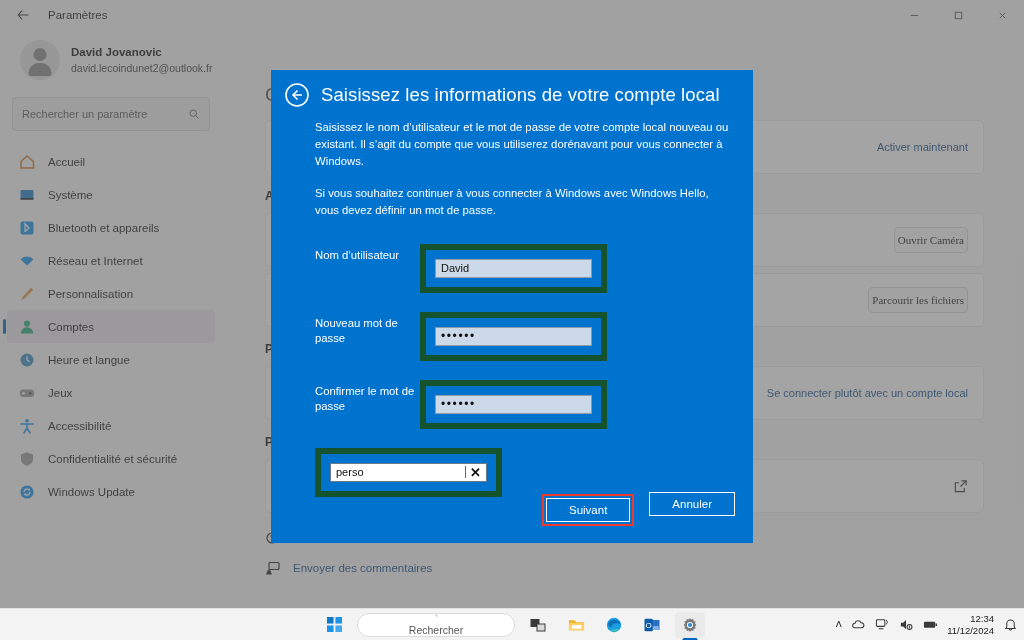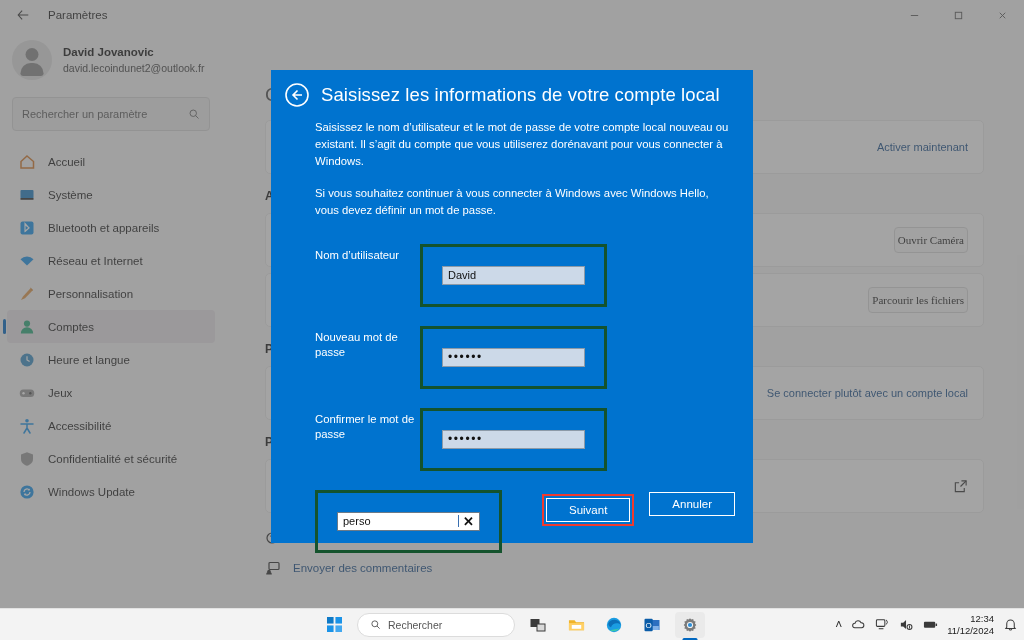--- a/index.html
+++ b/index.html
@@ -50,21 +50,21 @@
   .win-ctl svg { display: block; }
 
   
   #sidebar {
     position: absolute; left: 0; top: 30px; width: 222px; height: 578px;
     background: #f3f3f3;
     z-index: 4;
   }
   #account-card {
     display: flex; align-items: center; gap: 11px;
-    padding: 10px 14px 6px 12px;
+    padding: 10px 14px 6px 20px;
   }
   #avatar {
     width: 40px; height: 40px; border-radius: 50%;
     background: #dddddd; position: relative; flex: none;
   }
   #avatar .head {
     position: absolute; left: 50%; top: 8px; transform: translateX(-50%);
     width: 13px; height: 13px; border-radius: 50%; background: #8a8a8a;
   }
   #avatar .body {
@@ -165,22 +165,22 @@
     display: flex; align-items: flex-start; margin-bottom: 19px;
   }
   .form-label {
     width: 105px; flex: none; font-size: 11.3px; line-height: 1.35;
     padding-top: 4px; color: #fff;
   }
   .field-wrap {
     position: relative; width: 187px;
   }
   .field-ring {
-    border: 3px solid #14532d;
-    padding: 19px;
+    border: 6px solid #14532d;
+    padding: 9px;
   }
   .field {
     height: 19px; background: #ccd9e8;
     border: 1px solid #8c9aa8;
     display: flex; align-items: center;
     padding: 0 5px;
     font-size: 11px; color: #111;
     font-family: "Liberation Sans", sans-serif;
   }
   .field.focused { background: #ffffff; border-color: #6b7a88; }
@@ -225,21 +225,21 @@
   }
   .tb-item.active { background: #eaeaea; }
   .tb-item.active::after {
     content: ""; position: absolute; bottom: -3px; left: 50%; transform: translateX(-50%);
     width: 15px; height: 2.5px; border-radius: 2px; background: #0067c0;
   }
   #tb-search {
     width: 158px; height: 24px; border-radius: 13px;
     background: #fff; border: 1px solid #dcdcdc;
     display: flex; align-items: center; gap: 7px; padding: 0 12px;
-    font-size: 10.5px; color: #555;
+    font-size: 10.5px; color: #555; flex-direction: column;
   }
   #tray {
     position: absolute; right: 6px;
     display: flex; align-items: center; gap: 9px;
     font-size: 10px; color: #2b2b2b;
   }
   .tray-ico { width: 15px; height: 15px; color: #333; display: block; }
   #clock { text-align: right; line-height: 1.25; font-size: 9.5px; color: #1c1c1c; }
 </style>
 </head>

